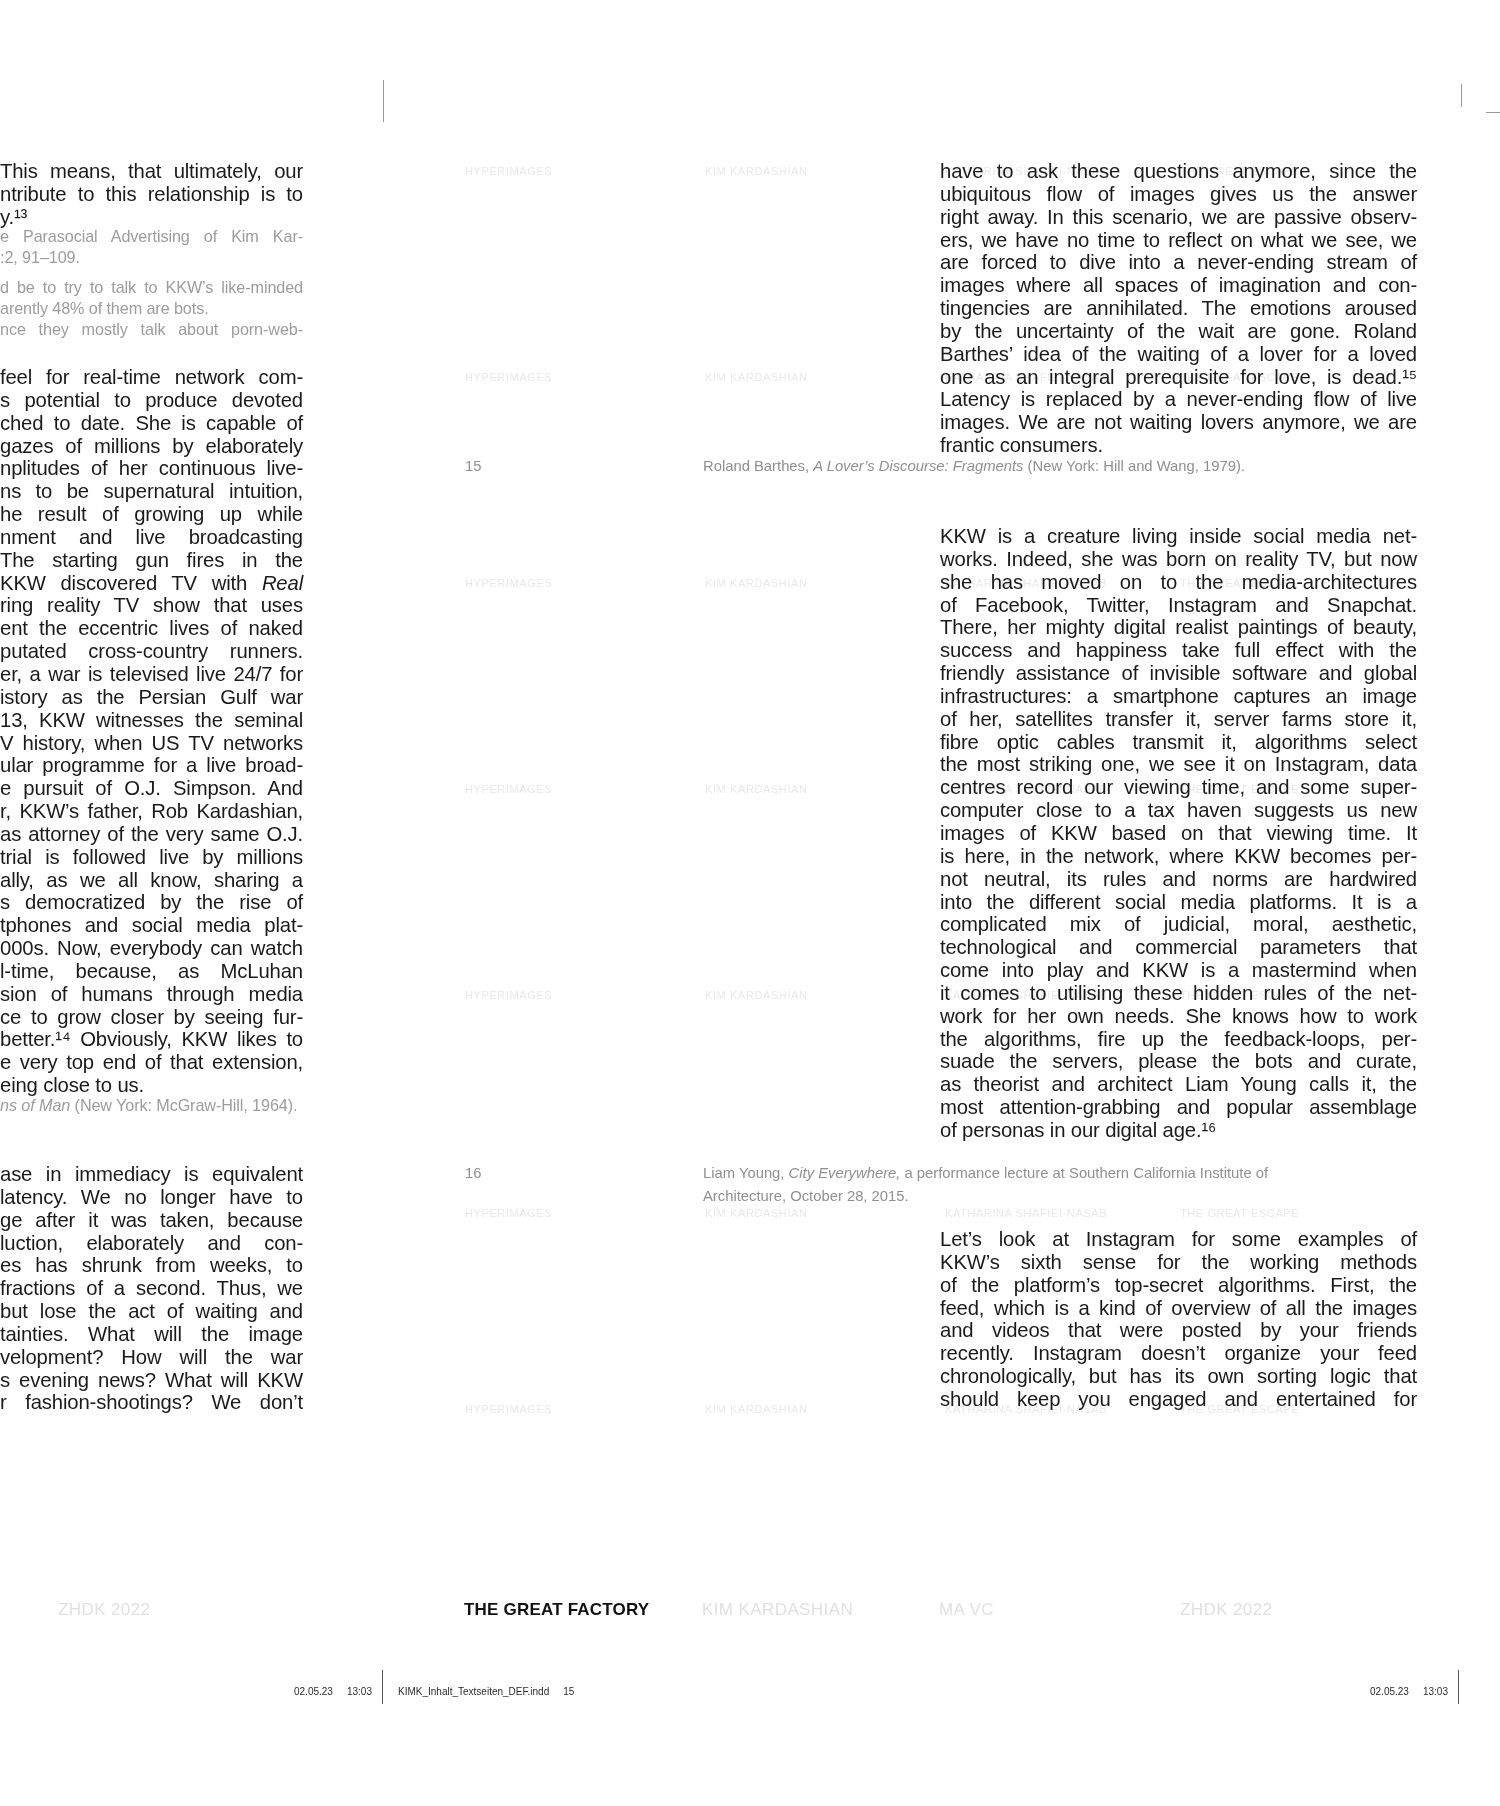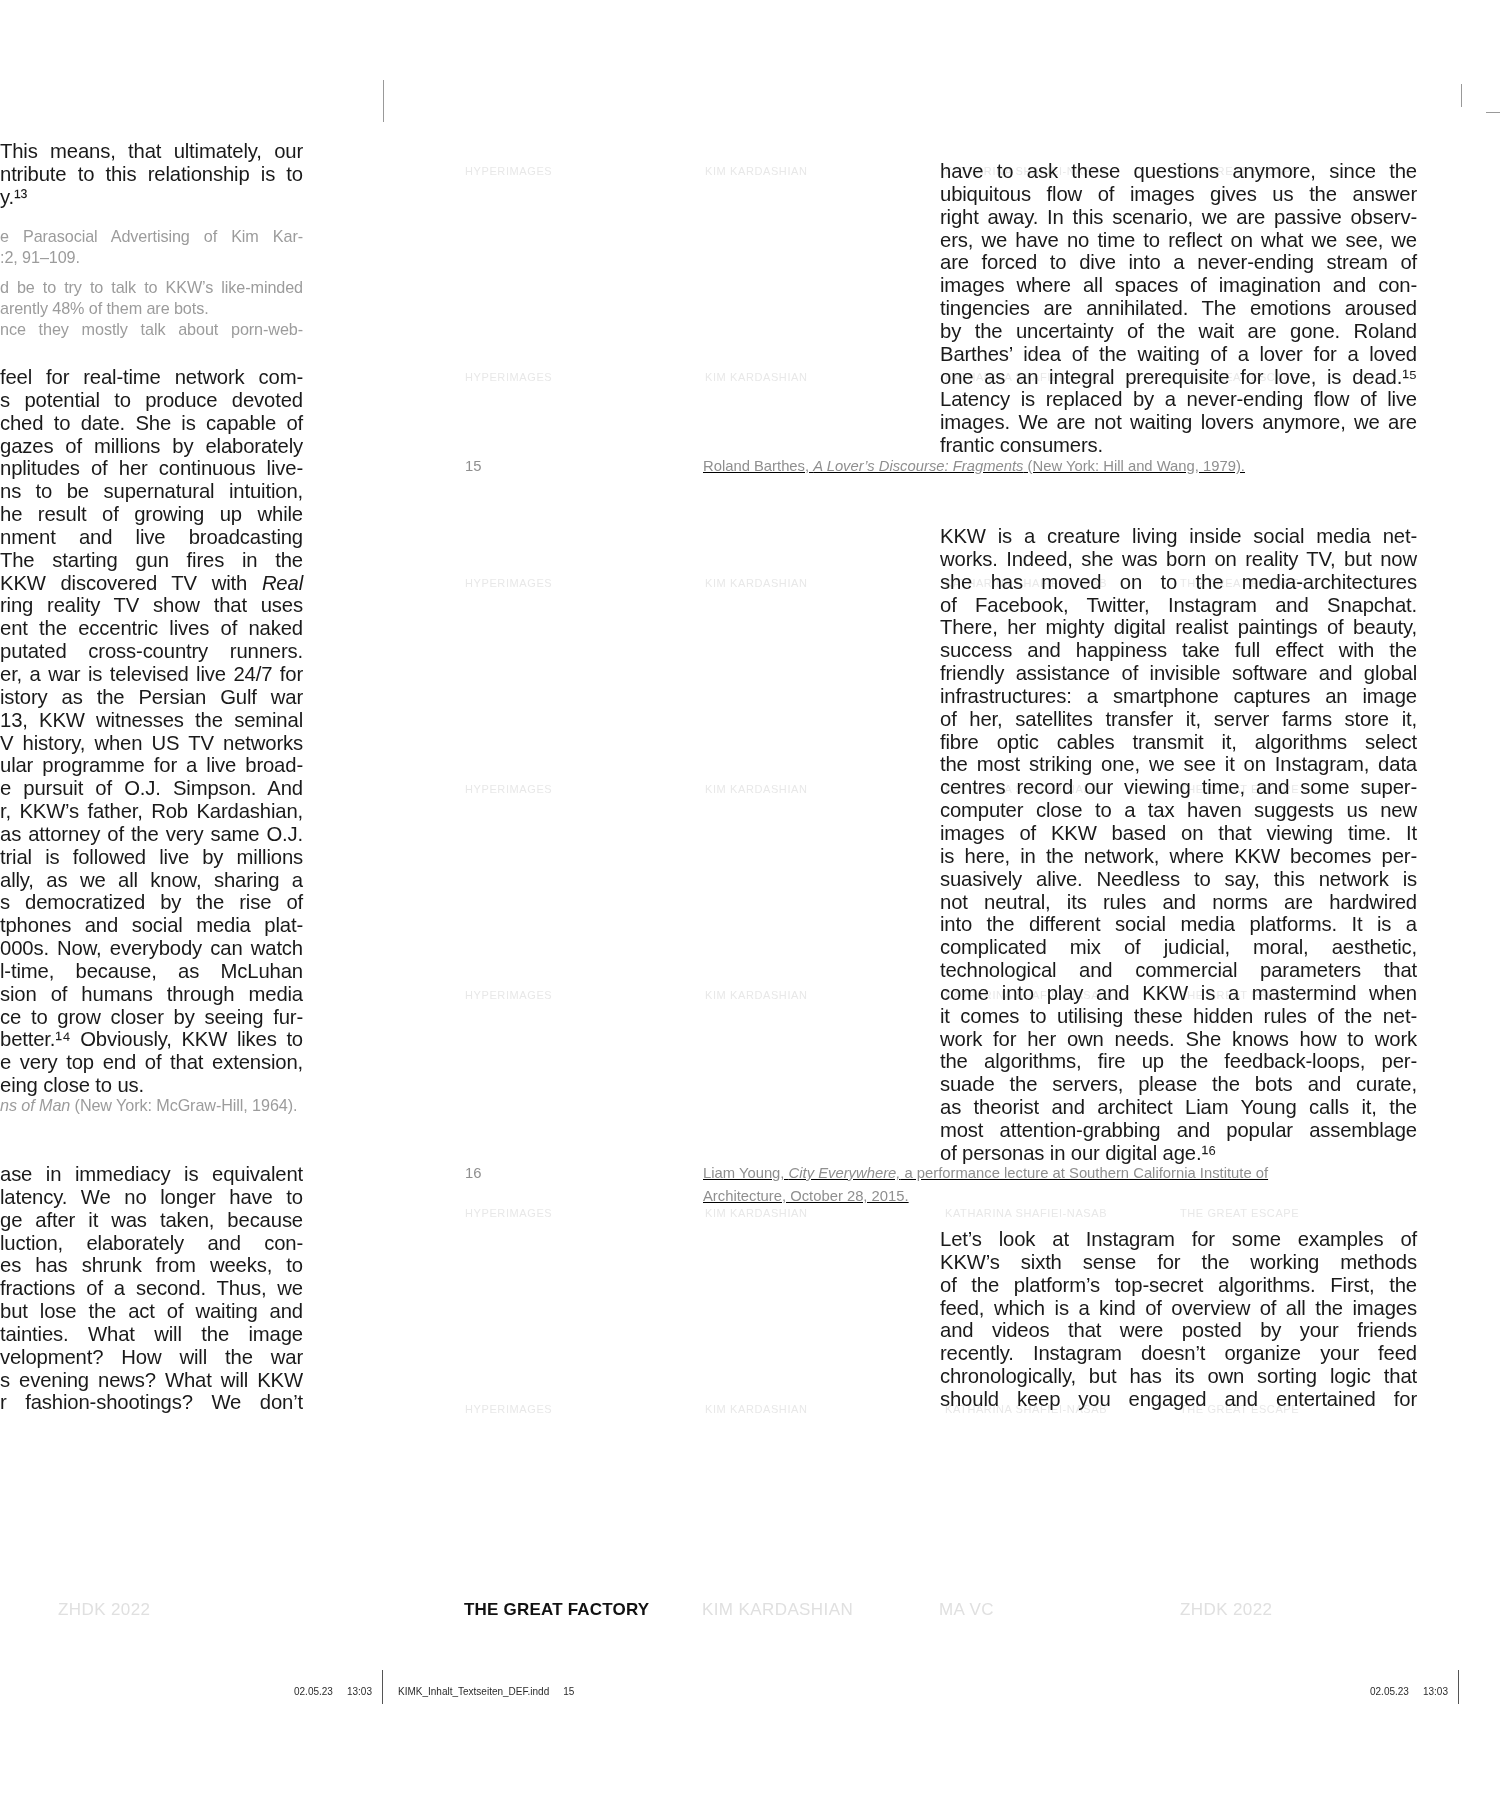--- a/index.html
+++ b/index.html
@@ -9,21 +9,21 @@
   }
   
   .blk{position:absolute;left:0;width:303px;}
   .rblk{position:absolute;left:940px;width:477px;}
   .line{text-align:justify;text-align-last:justify;}
   .line.ragged{text-align-last:left;}
   .main .line{font-size:20.3px;line-height:22.85px;color:var(--ink,#1a1a1a);letter-spacing:-0.15px;}
   .gray .line{font-size:16.2px;line-height:21px;color:var(--sidenote,#9c9c9c);letter-spacing:-0.1px;}
   .fn .line{font-size:14.8px;line-height:23px;color:var(--footnote,#8f8f8f);text-align:left;text-align-last:left;}
   .fn-num{position:absolute;font-size:14.8px;color:var(--footnote,#8f8f8f);line-height:23px;}
-  .fn-text{position:absolute;width:660px;text-decoration:underline;}
+  .fn-text{position:absolute;width:660px;}
   
   .wm-row{position:absolute;left:0;width:100%;height:18px;pointer-events:none;}
   .wm{position:absolute;top:0;font-size:11px;letter-spacing:0.6px;color:var(--watermark,#e8e8e8);white-space:nowrap;}
   .wm.c1{left:465px}.wm.c2{left:705px}.wm.c3{left:945px}.wm.c4{left:1180px}
   .textlayer{position:relative;z-index:2;}
   .wmlayer{position:absolute;z-index:1;left:0;top:0;width:100%;height:100%;}
   
   .footer-item{position:absolute;top:1600px;font-size:17px;white-space:nowrap;letter-spacing:0.4px;}
   .footer-item.faint{color:var(--footer_faint,#e0e0e0);}
   .footer-item.dark{color:var(--footer_dark,#111);font-weight:700;letter-spacing:0.2px;}
@@ -79,21 +79,21 @@
     <div class="wm-row" style="top:1403px">
       <span class="wm c1">HYPERIMAGES</span>
       <span class="wm c2">KIM KARDASHIAN</span>
       <span class="wm c3">KATHARINA SHAFIEI-NASAB</span>
       <span class="wm c4">THE GREAT ESCAPE</span>
     </div>
   </div>
 
   <div class="textlayer">
 
-    <div class="blk main" style="top:140px">
+    <div class="blk main" style="top:160px">
         <div class="line">This means, that ultimately, our</div>
         <div class="line">ntribute to this relationship is to</div>
         <div class="line ragged">y.¹³</div>
       </div>
     <div class="blk gray" style="top:226px">
         <div class="line">e Parasocial Advertising of Kim Kar-</div>
         <div class="line ragged">:2, 91–109.</div>
       </div>
     <div class="blk gray" style="top:277px">
         <div class="line">d be to try to talk to KKW’s like-minded</div>
@@ -175,21 +175,20 @@
         <div class="line">success and happiness take full effect with the</div>
         <div class="line">friendly assistance of invisible software and global</div>
         <div class="line">infrastructures: a smartphone captures an image</div>
         <div class="line">of her, satellites transfer it, server farms store it,</div>
         <div class="line">fibre optic cables transmit it, algorithms select</div>
         <div class="line">the most striking one, we see it on Instagram, data</div>
         <div class="line">centres record our viewing time, and some super-</div>
         <div class="line">computer close to a tax haven suggests us new</div>
         <div class="line">images of KKW based on that viewing time. It</div>
         <div class="line">is here, in the network, where KKW becomes per-</div>
-        <div class="line">suasively alive. Needless to say, this network is</div>
         <div class="line">not neutral, its rules and norms are hardwired</div>
         <div class="line">into the different social media platforms. It is a</div>
         <div class="line">complicated mix of judicial, moral, aesthetic,</div>
         <div class="line">technological and commercial parameters that</div>
         <div class="line">come into play and KKW is a mastermind when</div>
         <div class="line">it comes to utilising these hidden rules of the net-</div>
         <div class="line">work for her own needs. She knows how to work</div>
         <div class="line">the algorithms, fire up the feedback-loops, per-</div>
         <div class="line">suade the servers, please the bots and curate,</div>
         <div class="line">as theorist and architect Liam Young calls it, the</div>

